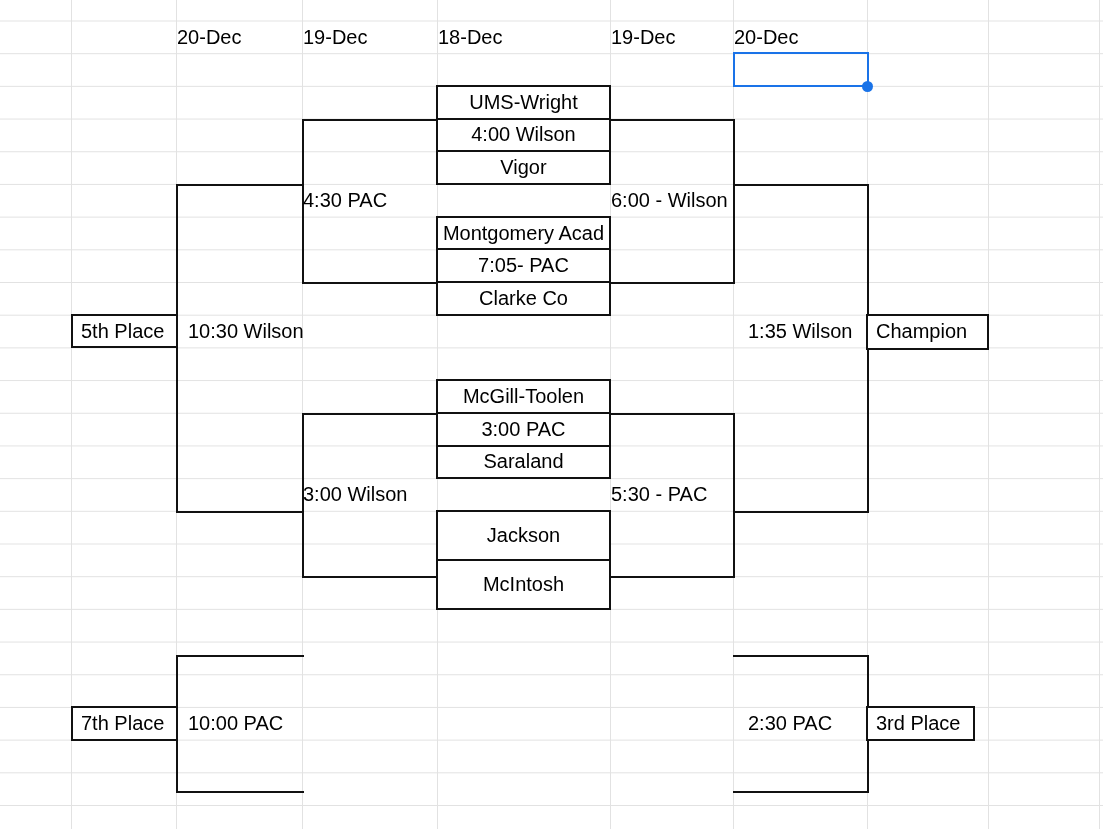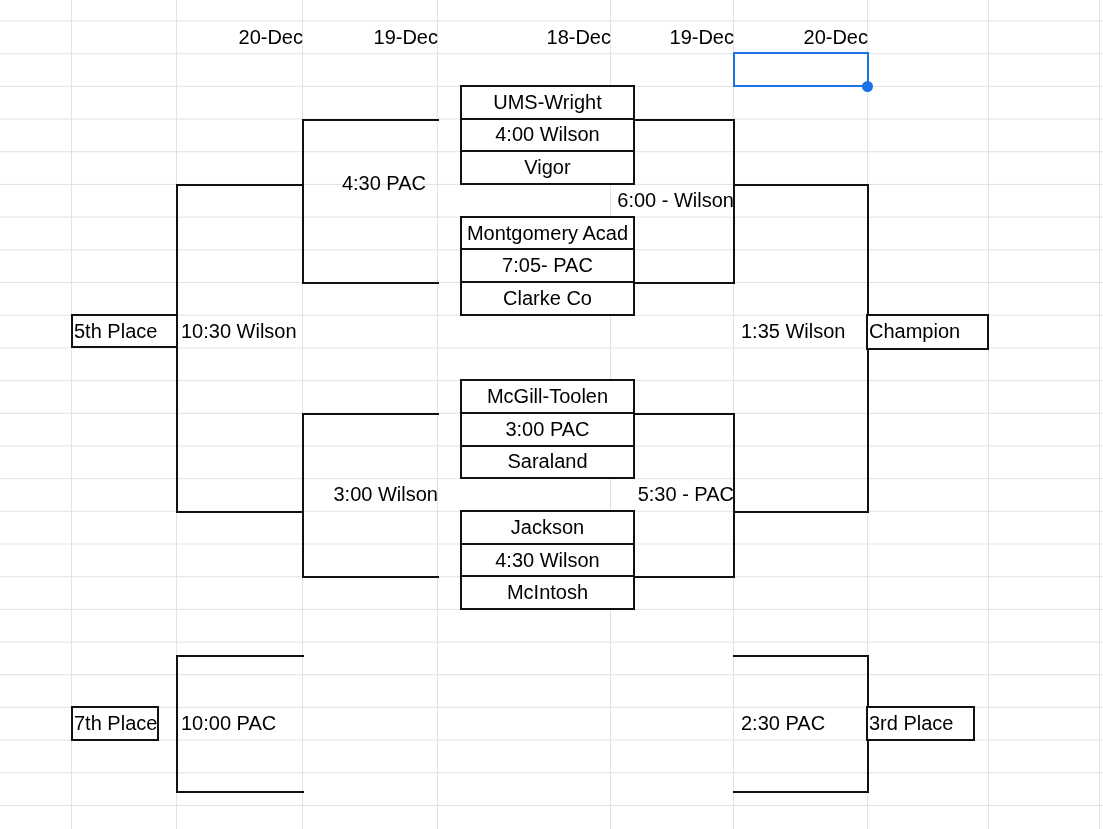--- a/index.html
+++ b/index.html
@@ -17,30 +17,30 @@
     color:#000;
     font-size:20px;
     
     background-image:linear-gradient(to bottom, var(--grid) 1px, transparent 1px);
     background-size:100% 32.7px;
     background-position:0 20.5px;
   }
   .vline{position:absolute;top:0;width:1px;height:829px;background:var(--grid);z-index:1;}
   .seg{position:absolute;background:var(--line);z-index:3;}
   .txt{position:absolute;line-height:32.7px;height:32.7px;white-space:nowrap;z-index:4;overflow:hidden;}
-  .center{text-align:right;}
-  .left{text-align:left;padding-left:1px;}
+  .center{text-align:left;}
+  .left{text-align:left;padding-left:8px;}
   .cellbox{
     position:absolute;box-sizing:border-box;border:2px solid var(--line);
     background:#fff;z-index:4;line-height:30.7px;white-space:nowrap;overflow:hidden;
   }
   .stack{
     position:absolute;box-sizing:border-box;border:2px solid var(--line);
     background:#fff;z-index:4;display:flex;flex-direction:column;
-    left:436px;width:175px;height:100.1px;margin-left:24px;
+    left:436px;width:175px;height:100.1px;
   }
   .stack .cell{
     flex:1;display:flex;align-items:center;justify-content:center;
     white-space:nowrap;overflow:hidden;
   }
   .stack .cell + .cell{border-top:2px solid var(--line);}
   .selection{
     position:absolute;box-sizing:border-box;border:2px solid var(--sel);
     z-index:5;background:transparent;
   }
@@ -83,28 +83,27 @@
     <div class="cell">7:05- PAC</div>
     <div class="cell">Clarke Co</div>
   </div>
   <div class="stack" style="top:379.2px">
     <div class="cell">McGill-Toolen</div>
     <div class="cell">3:00 PAC</div>
     <div class="cell">Saraland</div>
   </div>
   <div class="stack" style="top:510px">
     <div class="cell">Jackson</div>
-    <div class="cell">4:30 Wilson</div>
     <div class="cell">McIntosh</div>
   </div>
 
   <div class="seg" style="left:302px;top:118.6px;width:2px;height:165.5px"></div>
   <div class="seg" style="left:302px;top:118.6px;width:137px;height:2px"></div>
   <div class="seg" style="left:302px;top:282.1px;width:137px;height:2px"></div>
-  <div class="txt center" style="left:303px;top:167px;width:123px">4:30 PAC</div>
+  <div class="txt center" style="left:303px;top:184px;width:123px">4:30 PAC</div>
 
   <div class="seg" style="left:302px;top:412.9px;width:2px;height:165.5px"></div>
   <div class="seg" style="left:302px;top:412.9px;width:137px;height:2px"></div>
   <div class="seg" style="left:302px;top:576.4px;width:137px;height:2px"></div>
   <div class="txt center" style="left:303px;top:478.3px;width:135px">3:00 Wilson</div>
 
   <div class="seg" style="left:176px;top:184px;width:2px;height:329px"></div>
   <div class="seg" style="left:176px;top:184px;width:128px;height:2px"></div>
   <div class="seg" style="left:176px;top:511px;width:128px;height:2px"></div>
   <div class="cellbox left" style="left:71px;top:313.8px;width:107px;height:34.7px">5th Place</div>
@@ -122,21 +121,21 @@
 
   <div class="seg" style="left:867px;top:184px;width:2px;height:329px"></div>
   <div class="seg" style="left:733px;top:184px;width:136px;height:2px"></div>
   <div class="seg" style="left:733px;top:511px;width:136px;height:2px"></div>
   <div class="txt left" style="left:740px;top:314.8px;width:124px">1:35 Wilson</div>
   <div class="cellbox left" style="left:866px;top:313.8px;width:123px;height:36px">Champion</div>
 
   <div class="seg" style="left:176px;top:655px;width:2px;height:138px"></div>
   <div class="seg" style="left:176px;top:655px;width:128px;height:2px"></div>
   <div class="seg" style="left:176px;top:791px;width:128px;height:2px"></div>
-  <div class="cellbox left" style="left:71px;top:706.2px;width:88px;height:34.7px">7th Place</div>
+  <div class="cellbox left" style="left:71px;top:706.2px;width:107px;height:34.7px">7th Place</div>
   <div class="txt left" style="left:180px;top:707.2px;width:122px">10:00 PAC</div>
 
   <div class="seg" style="left:867px;top:655px;width:2px;height:138px"></div>
   <div class="seg" style="left:733px;top:655px;width:136px;height:2px"></div>
   <div class="seg" style="left:733px;top:791px;width:136px;height:2px"></div>
   <div class="txt left" style="left:740px;top:707.2px;width:124px">2:30 PAC</div>
   <div class="cellbox left" style="left:866px;top:706.2px;width:109px;height:34.7px">3rd Place</div>
 
 </div>
 

